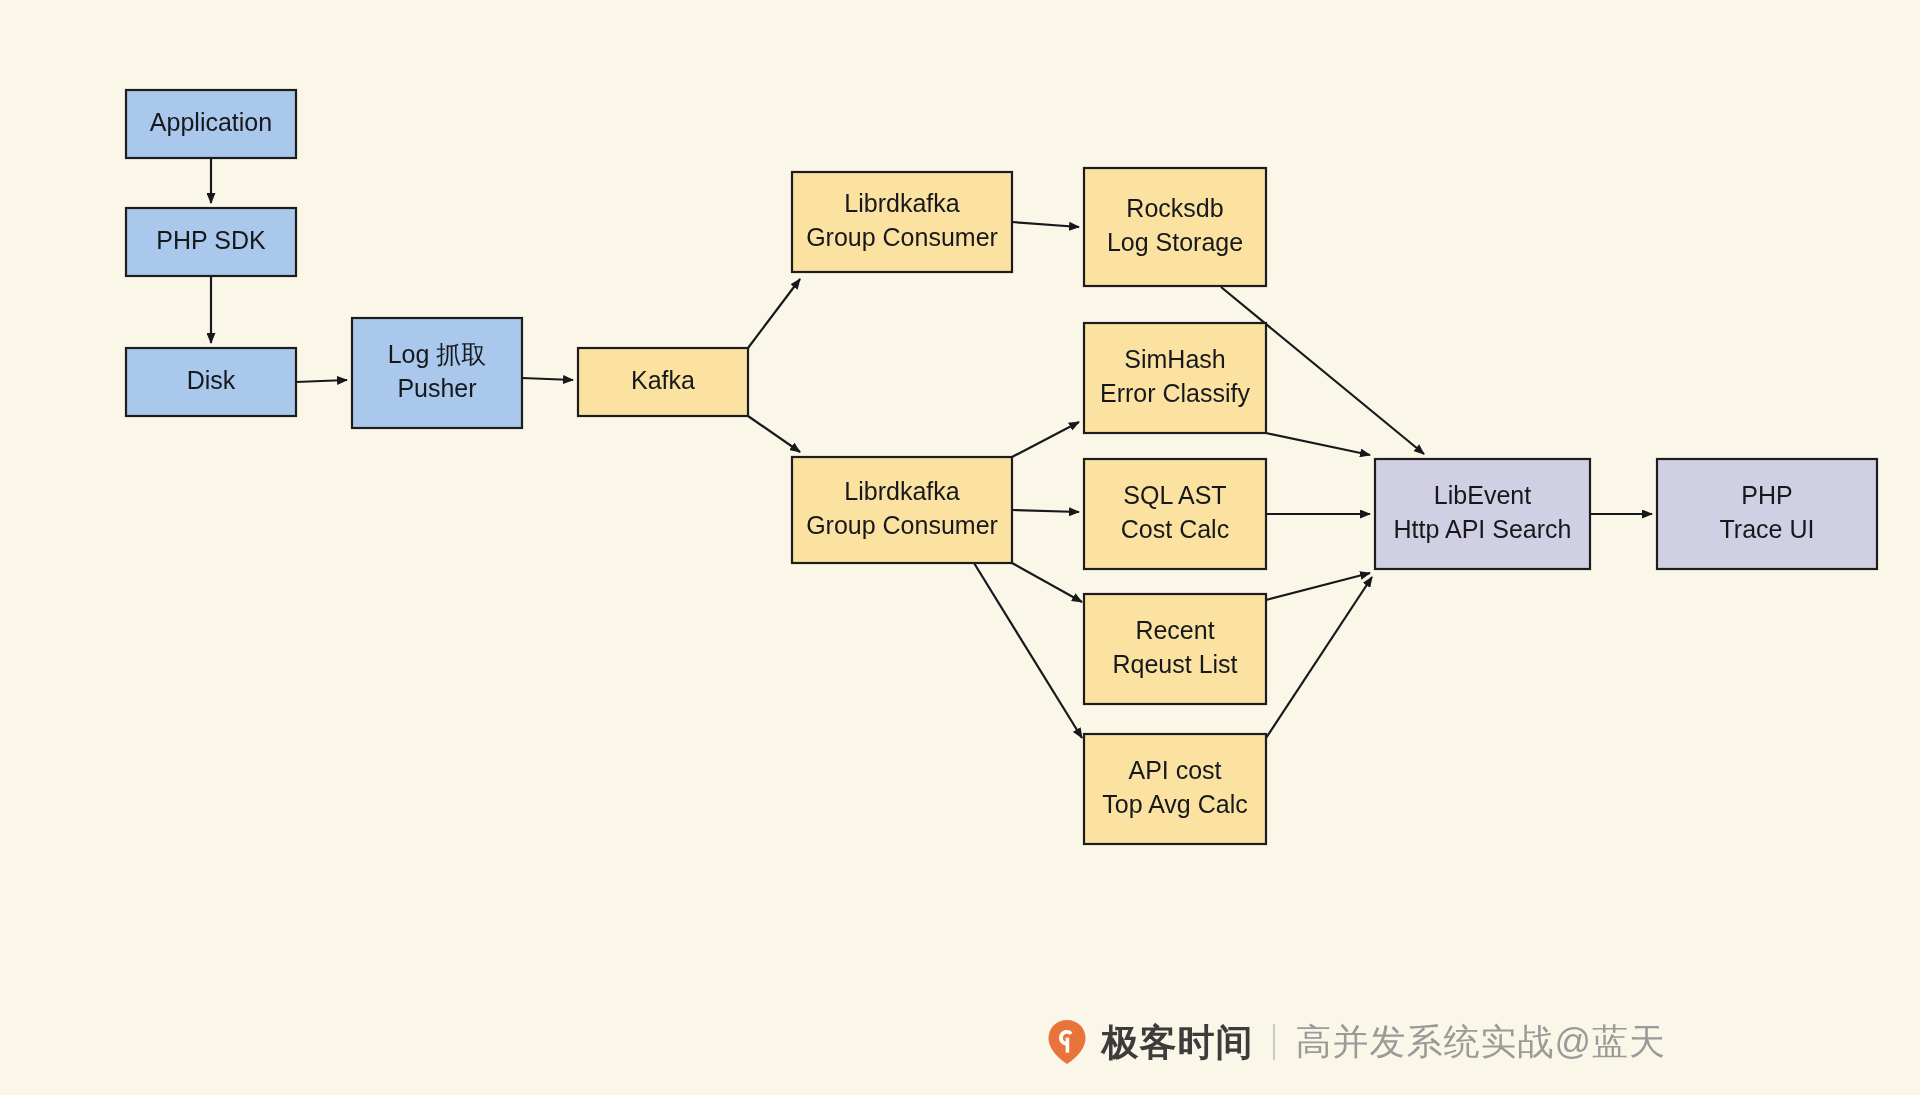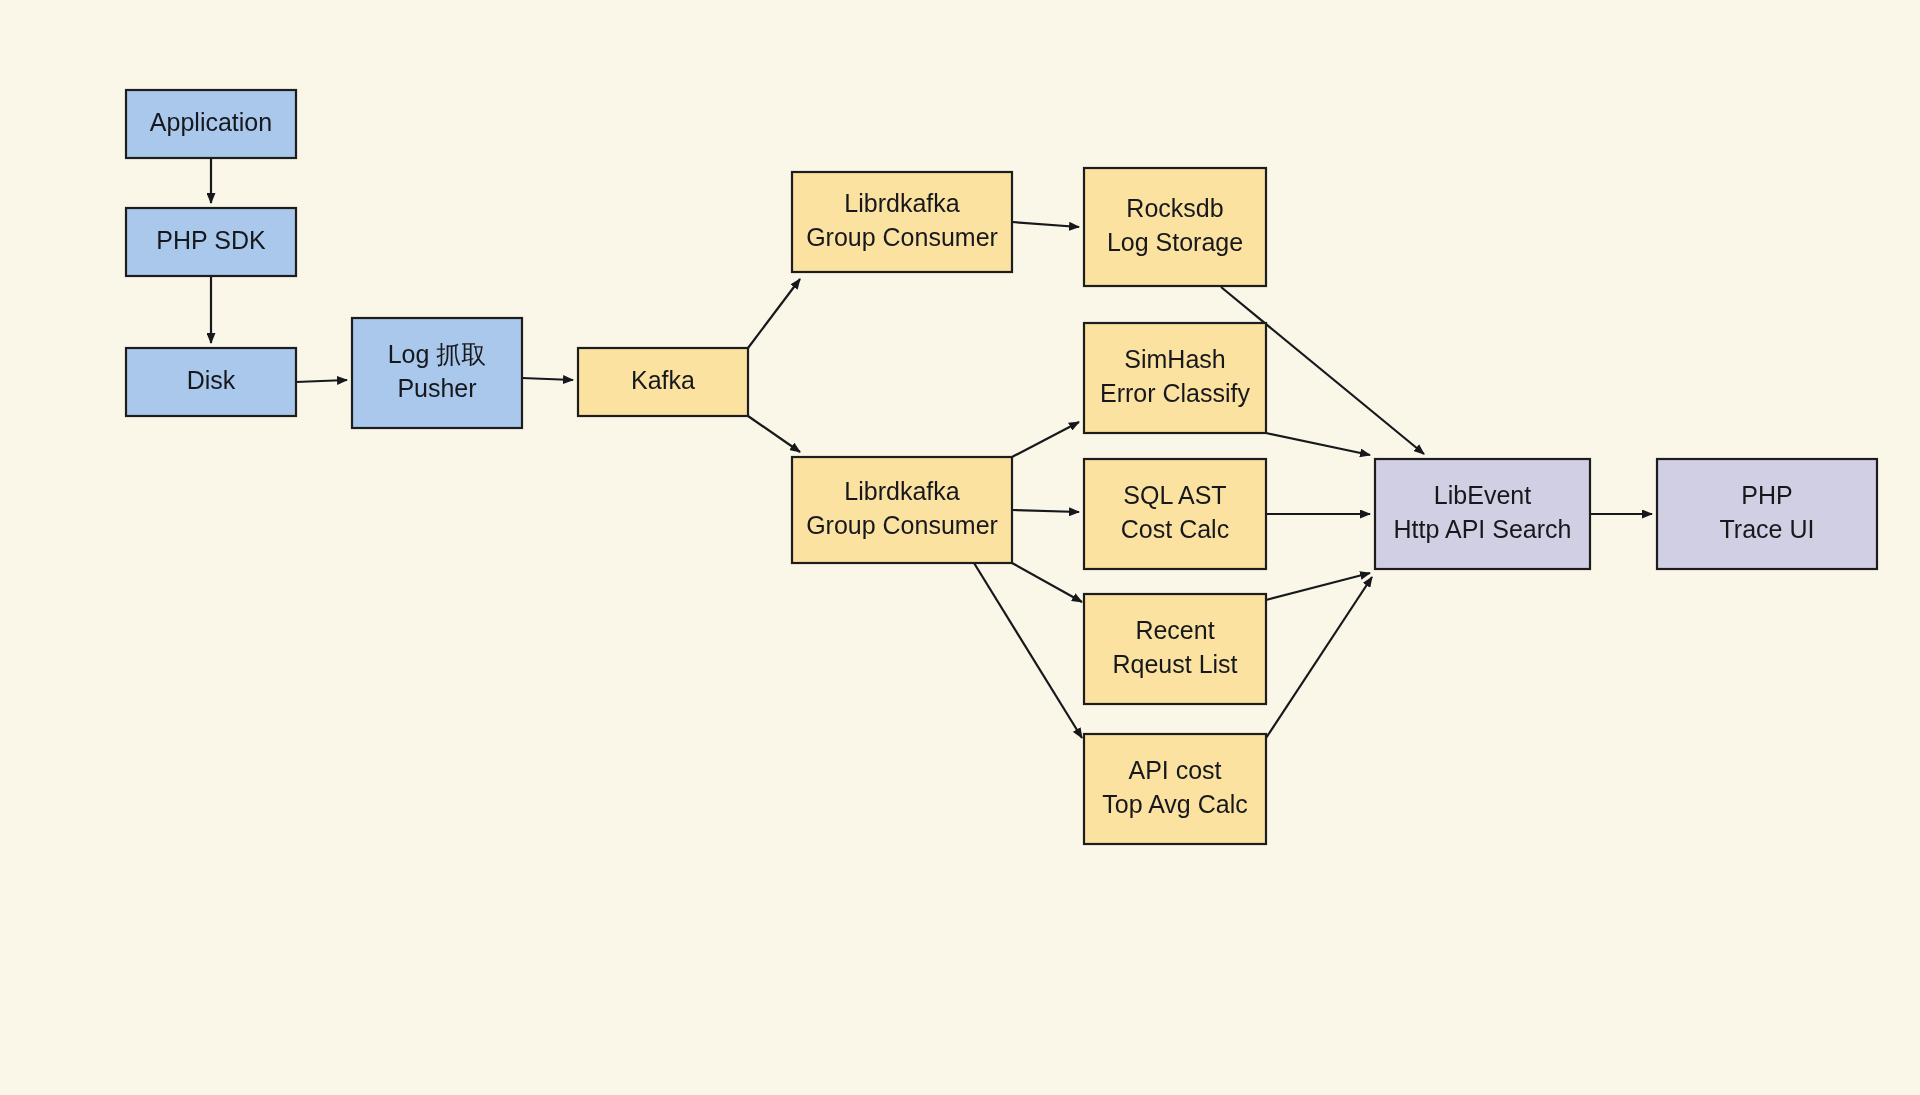--- a/index.html
+++ b/index.html
@@ -175,13 +175,25 @@
           <text x="1482.5" y="531" class="node-label">Http API Search</text>
         </g>
         <g>
           <rect x="1657" y="459" width="220" height="110" class="node-rect fill-purple"></rect>
           <text x="1767" y="497" class="node-label">PHP</text>
           <text x="1767" y="531" class="node-label">Trace UI</text>
         </g>
       </g>
   </svg>
 
+  <div id="watermark">
+    <div id="wm-logo">
+      <svg viewBox="0 0 40 46" width="40" height="46" aria-hidden="true">
+        <path d="M20 1 C9.5 1 1.5 8.8 1.5 19.2 C1.5 27.8 7.8 36.6 20 45 C32.2 36.6 38.5 27.8 38.5 19.2 C38.5 8.8 30.5 1 20 1 Z" fill="#e8743b"></path>
+        <path d="M25.5 13.5 C23.8 11.6 21.3 10.8 19 11.1 C14.6 11.7 11.6 15.4 12.1 19.8 C12.5 23.5 15.4 26.2 19 26.4 L19 22.6 C17.4 22.4 16.1 21.1 15.9 19.4 C15.6 17.1 17.2 15.1 19.4 14.8 C20.7 14.6 22 15.1 22.9 16.1 Z" fill="#ffffff"></path>
+        <rect x="18.6" y="18.6" width="3.6" height="15" fill="#ffffff"></rect>
+      </svg>
+    </div>
+    <div id="wm-brand">极客时间</div>
+    <div id="wm-divider"></div>
+    <div id="wm-course">高并发系统实战@蓝天</div>
+  </div>
 </div>
 
 </body></html>

